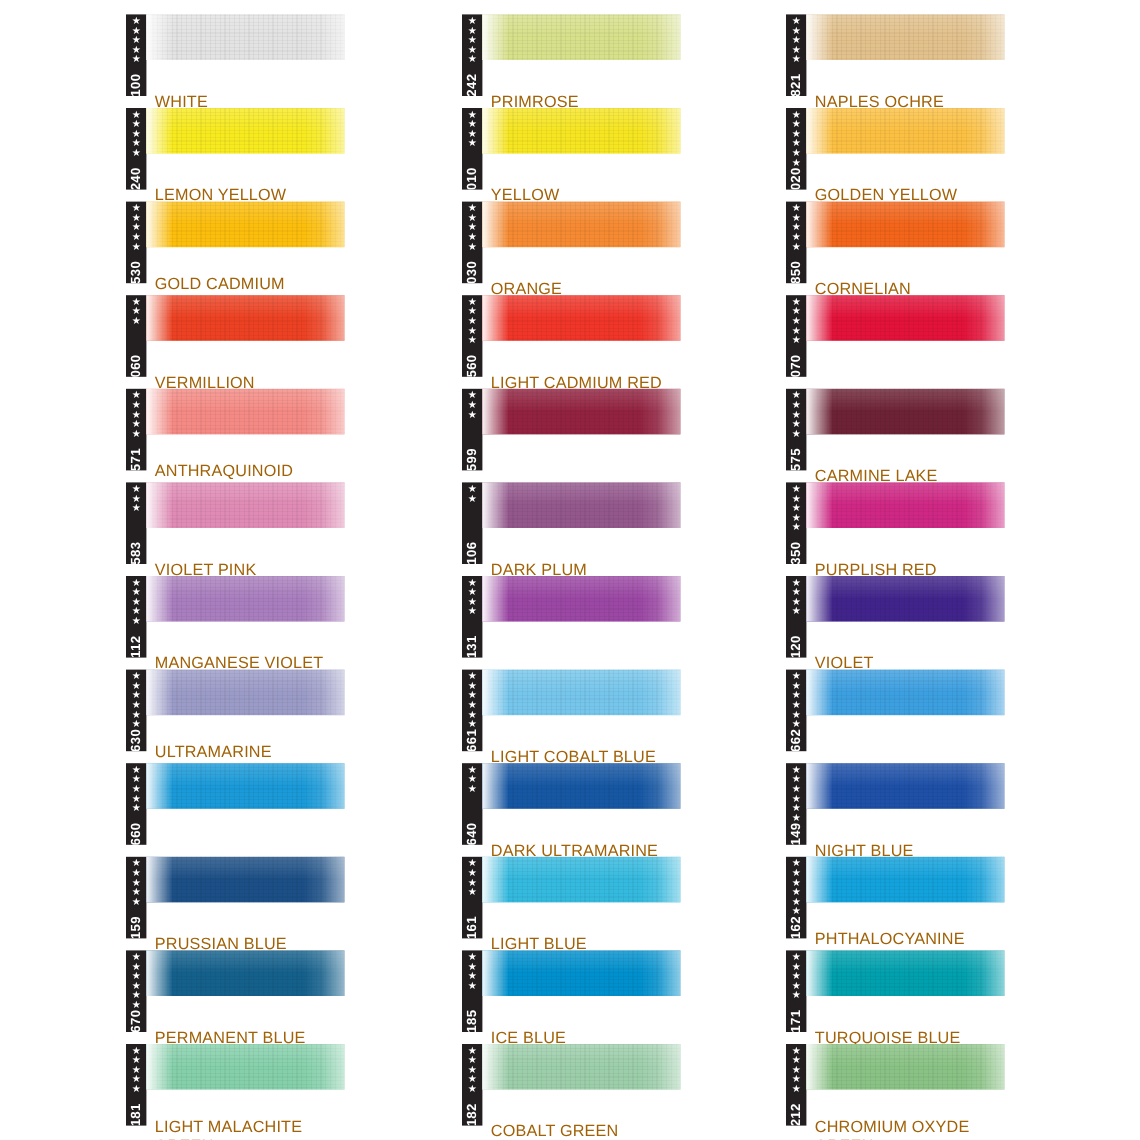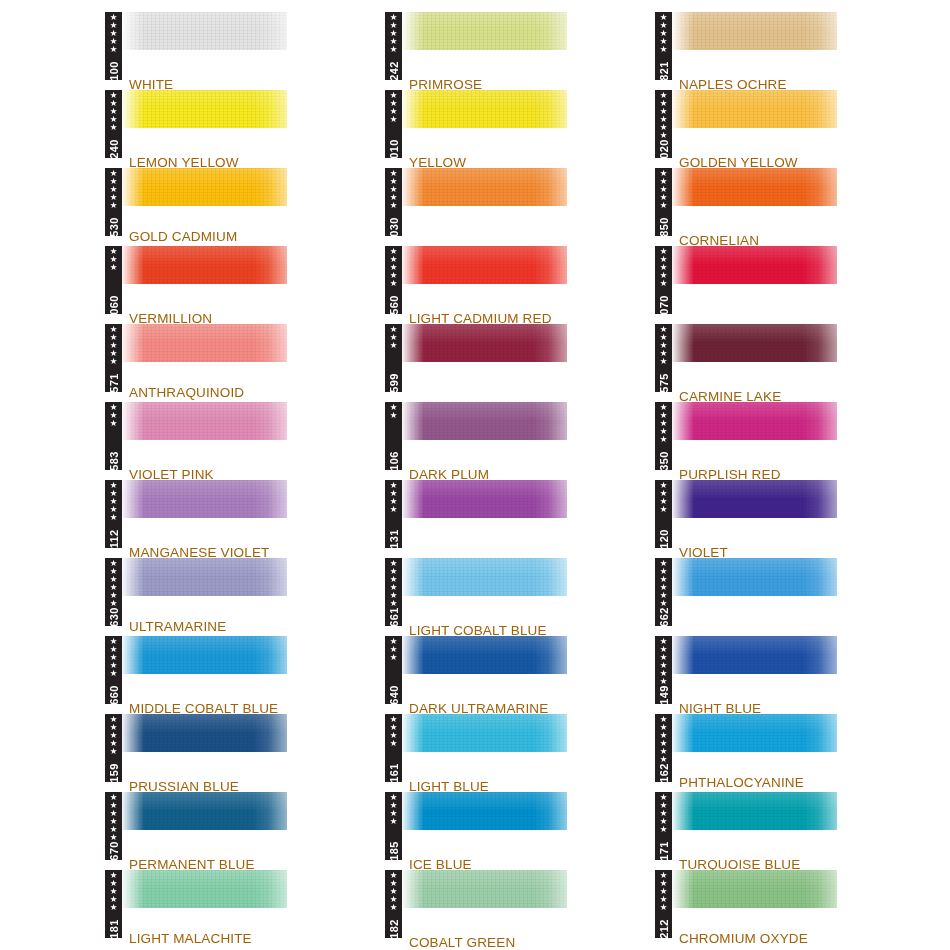--- a/index.html
+++ b/index.html
@@ -294,21 +294,20 @@
           </div>
           <div class="code">660</div>
         </div>
         <div class="band">
           <div class="base" style="background: rgb(26, 154, 216);"></div>
           <div class="wash-top"></div>
           <div class="grain"></div>
           <div class="fade-left"></div>
           <div class="fade-right"></div>
         </div>
-        <div class="name">MIDDLE COBALT BLUE</div>
       </div>
       <div class="swatch-row" style="position: absolute; left: 0px; top: 714px; width: 290px;">
         <div class="code-tab">
           <div class="stars">
             <span>★</span>
             <span>★</span>
             <span>★</span>
             <span>★</span>
             <span>★</span>
           </div>
@@ -417,20 +416,21 @@
           </div>
           <div class="code">030</div>
         </div>
         <div class="band">
           <div class="base" style="background: rgb(245, 138, 50);"></div>
           <div class="wash-top"></div>
           <div class="grain"></div>
           <div class="fade-left"></div>
           <div class="fade-right"></div>
         </div>
+        <div class="name">ORANGE</div>
       </div>
       <div class="swatch-row" style="position: absolute; left: 0px; top: 246px; width: 290px;">
         <div class="code-tab">
           <div class="stars">
             <span>★</span>
             <span>★</span>
             <span>★</span>
             <span>★</span>
             <span>★</span>
           </div>

